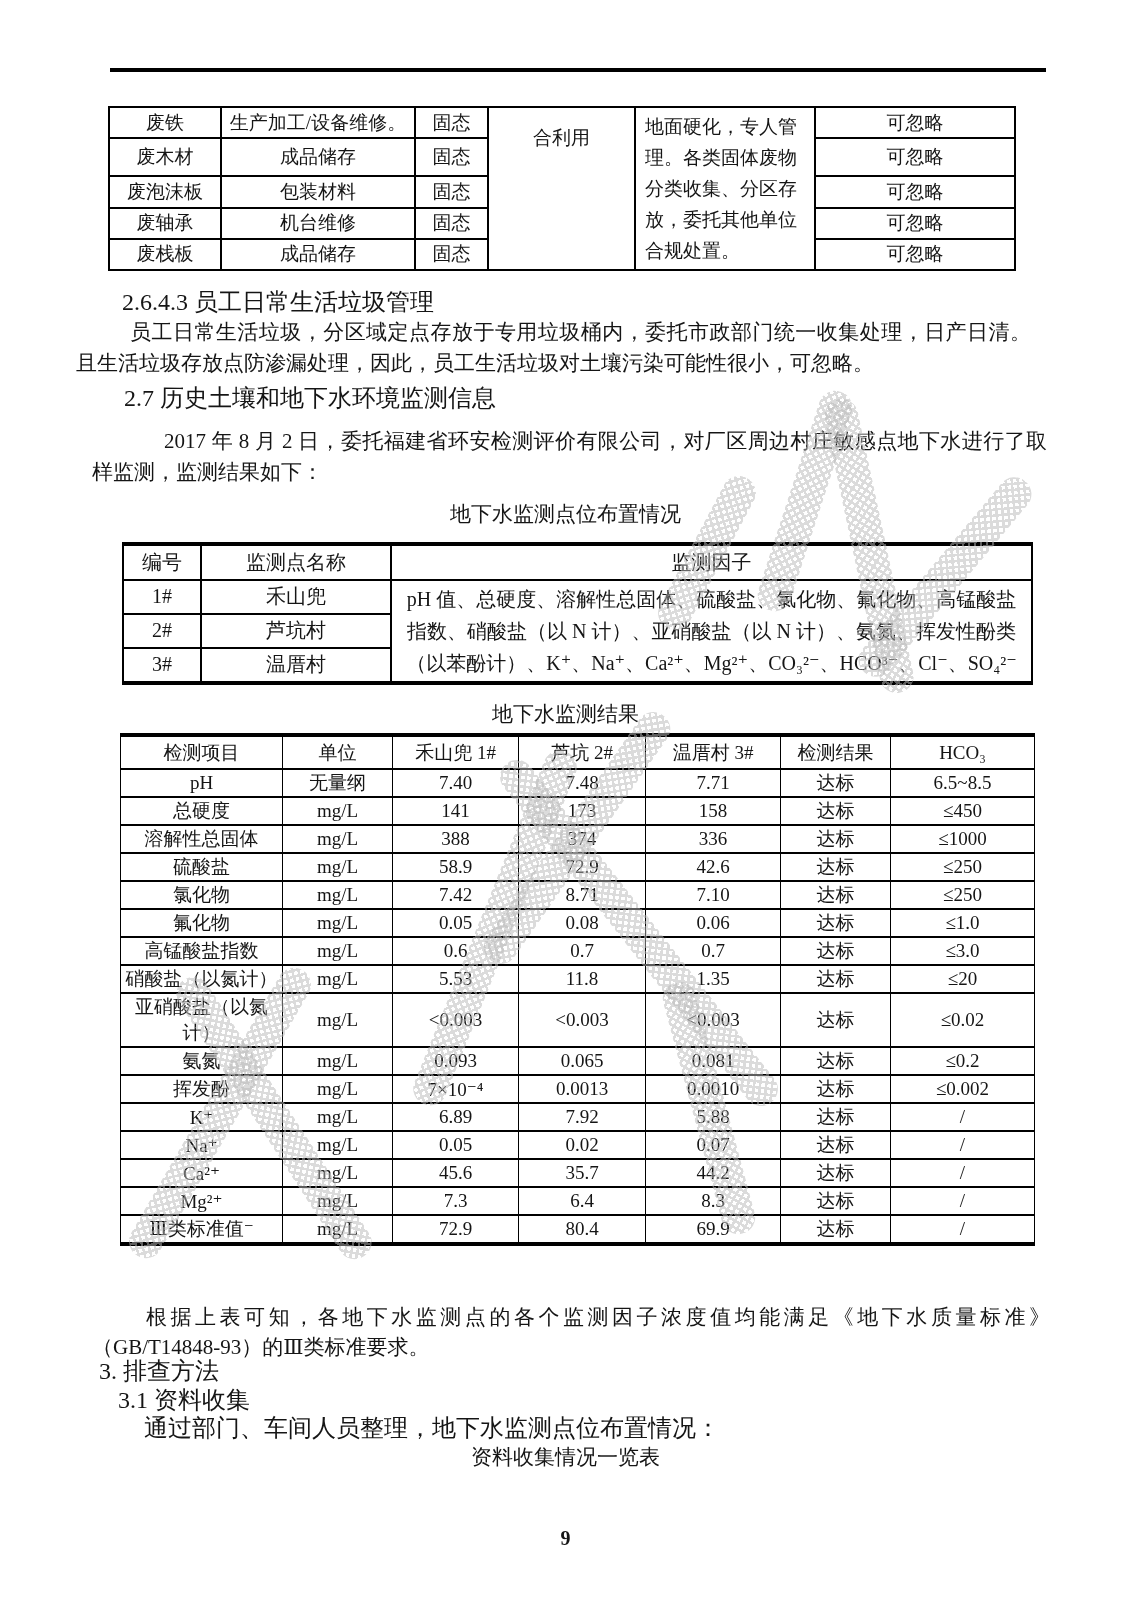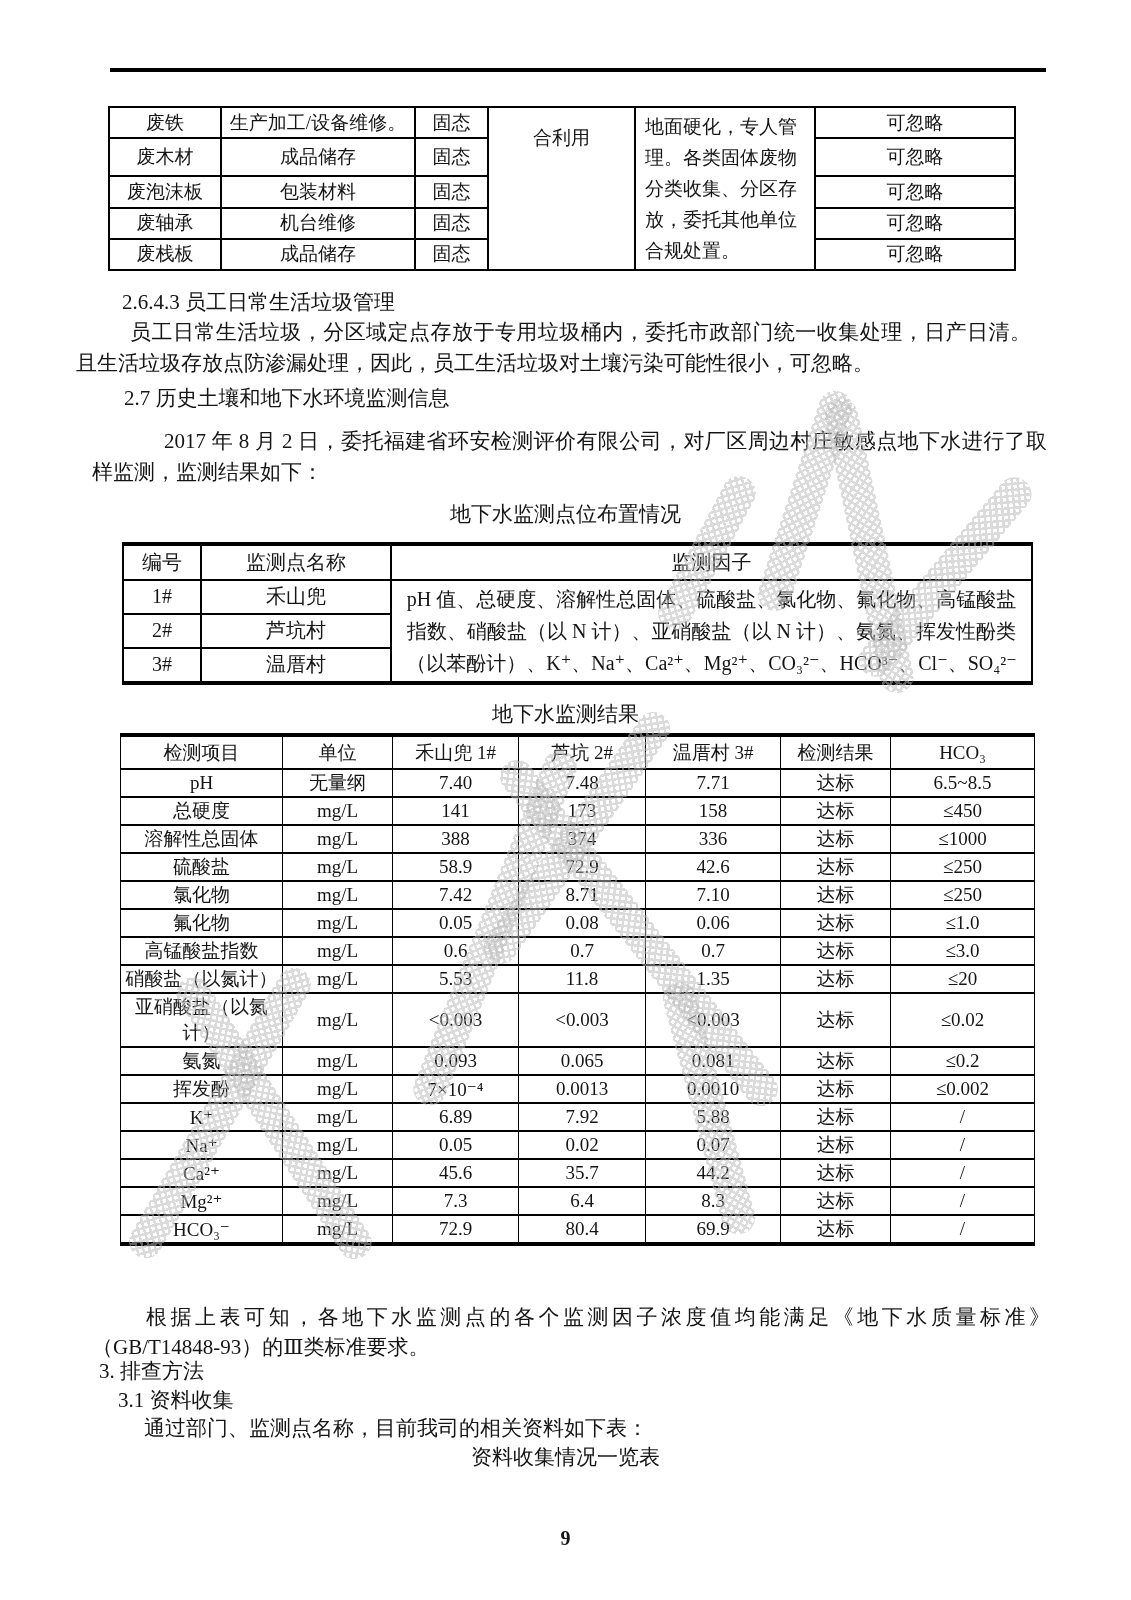--- a/index.html
+++ b/index.html
@@ -5,21 +5,21 @@
   html,body{margin:0;padding:0;background:#fff;}
   .page{
     position:relative;width:1131px;height:1600px;background:#ffffff;
     font-family:"Liberation Serif","DejaVu Serif",serif;color:#151515;
     overflow:hidden;
   }
   .rule{position:absolute;background:#000;}
   .abs{position:absolute;}
   .center{left:0;width:1131px;text-align:center;}
   .body-text{font-size:21px;line-height:31px;text-align:justify;}
-  .heading{font-size:21px;line-height:24px;white-space:nowrap;}
+  .heading{font-size:24px;line-height:24px;white-space:nowrap;}
   .caption{font-size:21px;line-height:24px;}
 
   
   table{border-collapse:collapse;table-layout:fixed;}
   .waste-table{font-size:19px;}
   .waste-table td{
     border:2px solid #000;text-align:center;vertical-align:middle;
     padding:1px 4px;overflow:hidden;
   }
   .waste-table td.measures{
@@ -314,34 +314,34 @@
           <tr style="height: 28px;">
             <td>Mg²⁺</td>
             <td>mg/L</td>
             <td>7.3</td>
             <td>6.4</td>
             <td>8.3</td>
             <td>达标</td>
             <td>/</td>
           </tr>
           <tr style="height: 28px;">
-            <td>HCO₃⁻</td>
+            <td>Ⅲ类标准值⁻</td>
             <td>mg/L</td>
             <td>72.9</td>
             <td>80.4</td>
             <td>69.9</td>
             <td>达标</td>
             <td>/</td>
           </tr>
         </tbody>
     </table>
 
     <div class="abs body-text" style="left:92px;top:1302px;width:958px;text-indent:54px;line-height:30px;">根据上表可知，各地下水监测点的各个监测因子浓度值均能满足《地下水质量标准》（GB/T14848-93）的Ⅲ类标准要求。</div>
 
     <div class="abs heading" style="left:99px;top:1359px;">3. 排查方法</div>
     <div class="abs heading" style="left:118px;top:1388px;">3.1 资料收集</div>
-    <div class="abs heading" style="left:144px;top:1416px;">通过部门、监测点名称，目前我司的相关资料如下表：</div>
+    <div class="abs heading" style="left:144px;top:1416px;">通过部门、车间人员整理，地下水监测点位布置情况：</div>
     <div class="abs center caption" style="top:1445px;">资料收集情况一览表</div>
 
     <div class="abs center pagenum" style="top:1527px;">9</div>
 
   </div>
 </div>
 
 </body></html>

